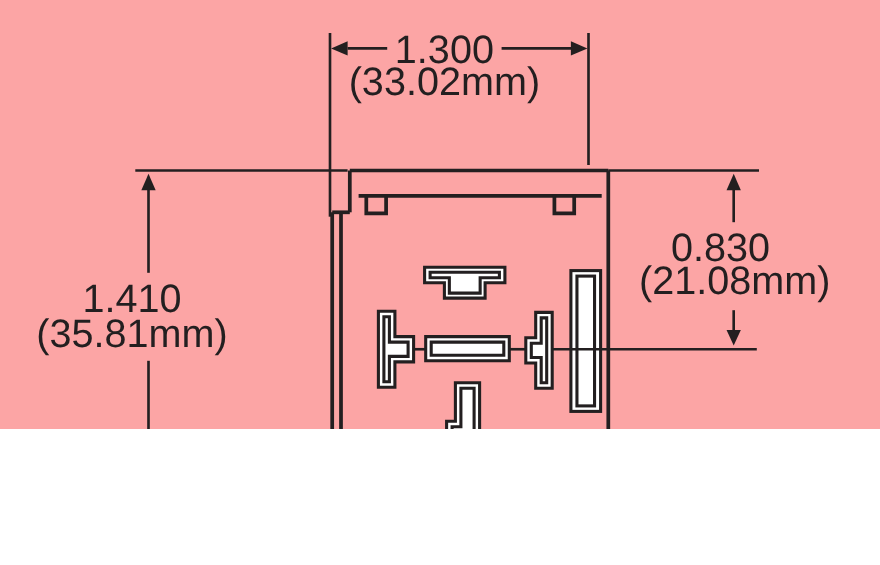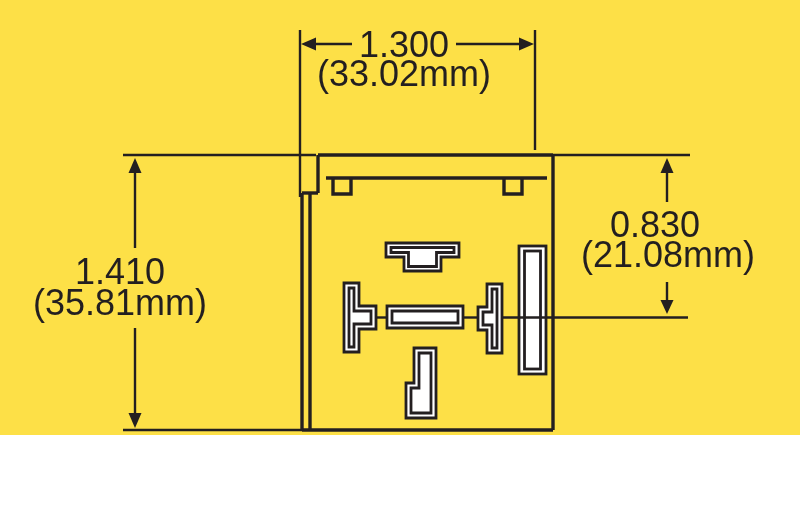--- a/index.html
+++ b/index.html
@@ -3,23 +3,23 @@
 <meta charset="utf-8">
 <style>
   html, body {
     margin: 0;
     padding: 0;
     background: #ffffff;
     font-family: "Liberation Sans", sans-serif;
   }
   .drawing-wrap {
     width: 800px;
-    height: 435px;
+    height: 390px;
     position: relative;
-    background: #fde047;
+    background: #fca5a5;
     overflow: hidden;
   }
   svg { display: block; }
   .thin  { stroke: #231f20; stroke-width: 2.4; fill: none; }
   .thick { stroke: #231f20; stroke-width: 3.4; fill: none; }
   .pin   { stroke: #231f20; stroke-width: 2.8; fill: #ffffff; }
   .arrow { fill: #231f20; stroke: none; }
   .dim-text {
     fill: #231f20;
     font-family: "Liberation Sans", sans-serif;

